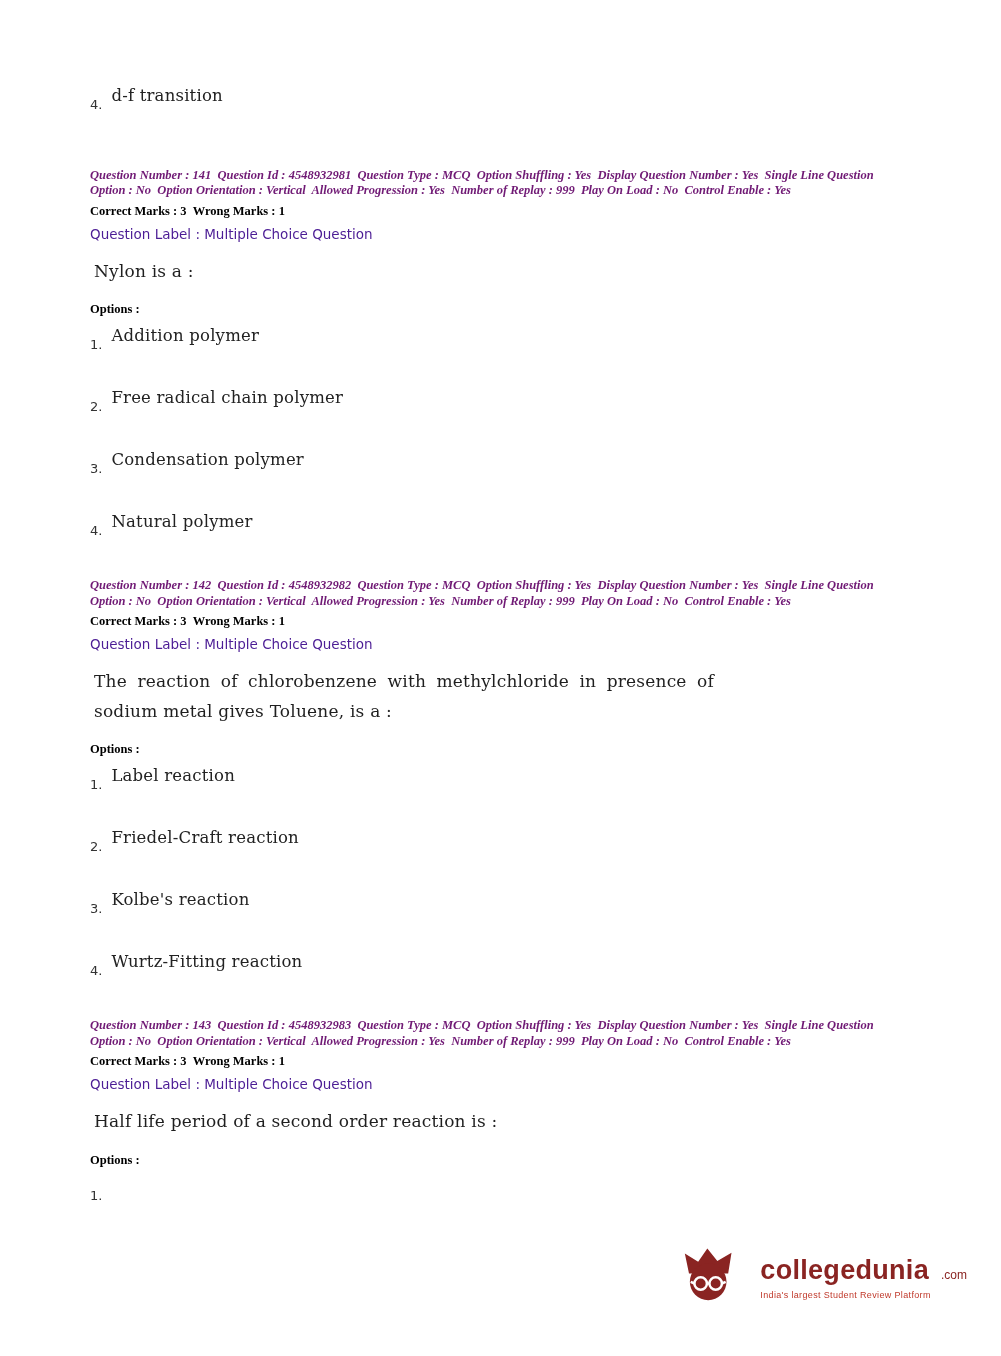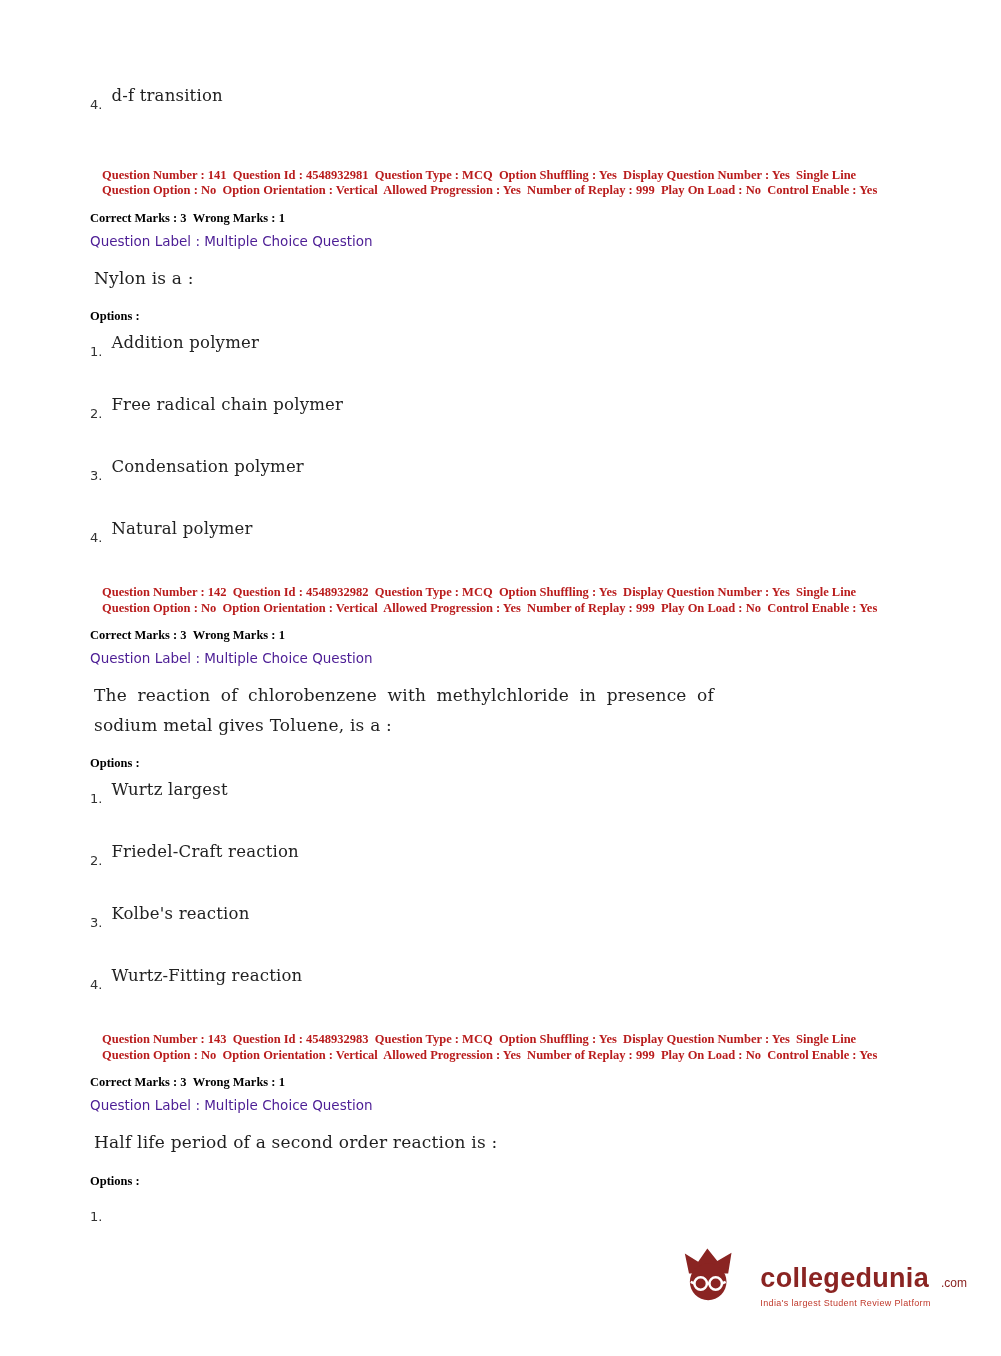--- a/index.html
+++ b/index.html
@@ -35,28 +35,29 @@
     font-size: 16.5px;
     color: #222;
     letter-spacing: 0.2px;
   }
 
   .lead-option { margin-bottom: 56px; }
 
   .q-block { margin-top: 40px; }
 
   .meta {
-    margin: 12px;
+    margin: 0;
     font-family: "Liberation Serif", serif;
     font-weight: bold;
     font-size: 12.5px;
     line-height: 1.22;
-    color: #b91c1c;
+    color: #701a75;
     white-space: pre-wrap;
     max-width: 818px;
+    font-style: italic;
   }
   .marks {
     margin: 5px 0 0 0;
     font-family: "Liberation Serif", serif;
     font-weight: bold;
     font-size: 12.5px;
     white-space: pre-wrap;
   }
   .qlabel {
     margin: 7px 0 0 0;
@@ -80,21 +81,21 @@
     font-weight: bold;
     font-size: 12.5px;
   }
 
   
   .footer {
     position: absolute;
     top: 1246px;
     right: 34px;
     display: flex;
-    align-items: flex-end;
+    align-items: center;
     gap: 26px;
   }
   .mascot { flex: 0 0 auto; margin-top: 2px; }
   .brand-col { display: flex; flex-direction: column; }
   .brand-row { display: flex; align-items: baseline; }
   .brand-text {
     font-family: "Liberation Sans", sans-serif;
     font-weight: bold;
     font-size: 27px;
     color: #8a2422;
@@ -149,21 +150,21 @@
   </section>
 
   <section class="q-block">
     <p class="meta">Question Number : 142  Question Id : 4548932982  Question Type : MCQ  Option Shuffling : Yes  Display Question Number : Yes  Single Line Question Option : No  Option Orientation : Vertical  Allowed Progression : Yes  Number of Replay : 999  Play On Load : No  Control Enable : Yes</p>
     <p class="marks">Correct Marks : 3  Wrong Marks : 1</p>
     <p class="qlabel">Question Label : Multiple Choice Question</p>
     <p class="qtext">The reaction of chlorobenzene with methylchloride in presence of sodium metal gives Toluene, is a :</p>
     <p class="opts-head">Options :</p>
     <div class="option">
       <span class="opt-num">1.</span>
-      <span class="opt-text">Wurtz largest</span>
+      <span class="opt-text">Label reaction</span>
     </div>
     <div class="option">
       <span class="opt-num">2.</span>
       <span class="opt-text">Friedel-Craft reaction</span>
     </div>
     <div class="option">
       <span class="opt-num">3.</span>
       <span class="opt-text">Kolbe's reaction</span>
     </div>
     <div class="option">

